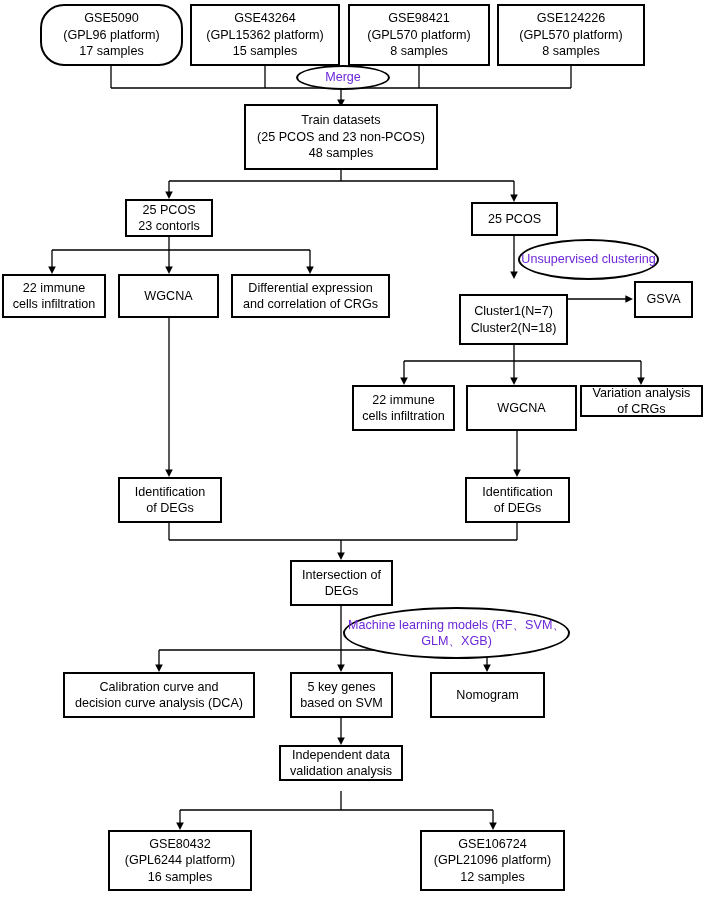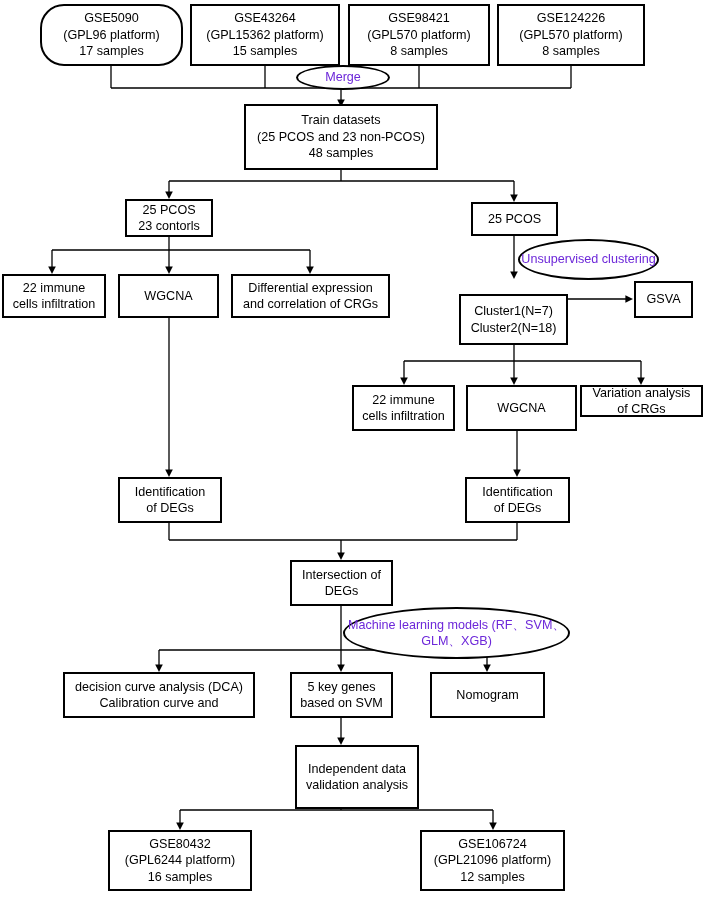--- a/index.html
+++ b/index.html
@@ -267,39 +267,39 @@
 
   <div class="ellipse-node fs13" style="left:343px; top:607px; width:227px; height:52px;">
     <span class="lines">
       <span class="ln">Machine learning models</span>
       <span class="ln">(RF、SVM、GLM、XGB)</span>
     </span>
   </div>
 
   <div class="node fs13" style="left:63px; top:672px; width:192px; height:46px;">
     <span class="lines">
+      <span class="ln">Calibration curve and</span>
       <span class="ln">decision curve analysis (DCA)</span>
-      <span class="ln">Calibration curve and</span>
     </span>
   </div>
 
   <div class="node fs13" style="left:290px; top:672px; width:103px; height:46px;">
     <span class="lines">
       <span class="ln">5 key genes</span>
       <span class="ln">based on SVM</span>
     </span>
   </div>
 
   <div class="node fs13" style="left:430px; top:672px; width:115px; height:46px;">
     <span class="lines">
       <span class="ln">Nomogram</span>
     </span>
   </div>
 
-  <div class="node fs13" style="left:279px; top:745px; width:124px; height:64px;margin-left:16px;">
+  <div class="node fs13" style="left:279px; top:745px; width:124px; height:36px;">
     <span class="lines">
       <span class="ln">Independent data</span>
       <span class="ln">validation analysis</span>
     </span>
   </div>
 
   <div class="node fs13" style="left:108px; top:830px; width:144px; height:61px;">
     <span class="lines">
       <span class="ln">GSE80432</span>
       <span class="ln">(GPL6244 platform)</span>

